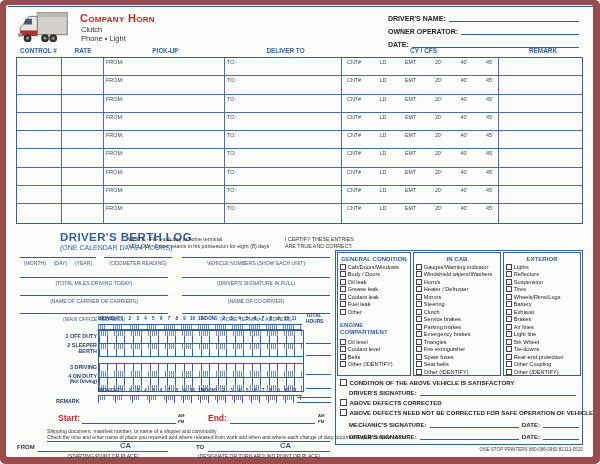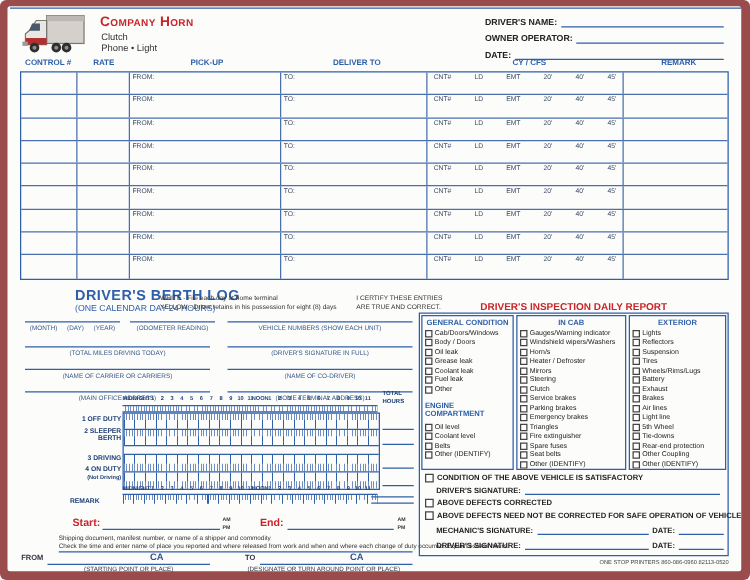--- a/index.html
+++ b/index.html
@@ -402,21 +402,20 @@
 
   <div class="ft-lbl" style="left:17px;top:444px;">FROM</div>
   <div class="ft-line" style="left:38px;top:443px;width:130px;"></div>
   <div class="ca" style="left:120px;top:441px;">CA</div>
   <div class="caption" style="left:38px;top:453px;width:130px;">(STARTING POINT OR PLACE)</div>
   <div class="ft-lbl" style="left:196px;top:444px;">TO</div>
   <div class="ft-line" style="left:208px;top:443px;width:122px;"></div>
   <div class="ca" style="left:280px;top:441px;">CA</div>
   <div class="caption" style="left:185px;top:453px;width:148px;">(DESIGNATE OR TURN AROUND POINT OR PLACE)</div>
 
-  <div class="insp-title">DRIVER'S INSPECTION DAILY REPORT</div>
   <div class="panel-box"></div>
   <div class="icol icol0">
       <div class="col-hdr">GENERAL CONDITION</div>
       <div class="chk-item">
         <span class="cbox"></span>
         <span>Cab/Doors/Windows</span>
       </div>
       <div class="chk-item">
         <span class="cbox"></span>
         <span>Body / Doors</span>

